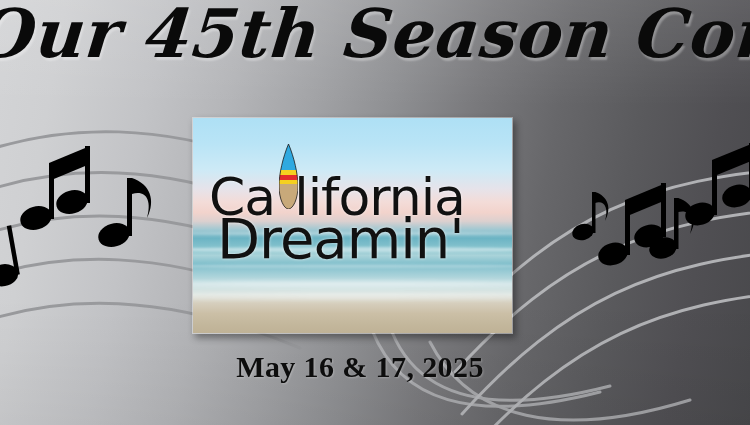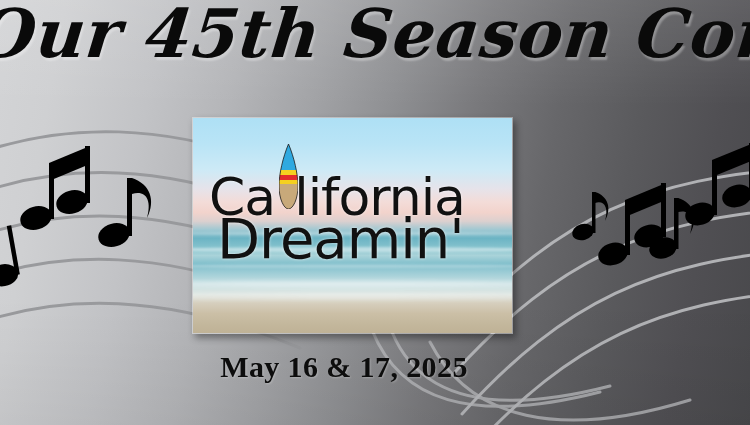--- a/index.html
+++ b/index.html
@@ -153,21 +153,21 @@
     font-weight: 400;
     color: #111;
     letter-spacing: -1px;
     text-shadow: 0 0 3px rgba(255,255,255,0.7);
     white-space: nowrap;
   }
 
   
   .date-line {
     position: absolute;
-    left: 0;
+    left: 16px;
     top: 350px;
     width: 688px;
     text-align: center;
     font-family: "Liberation Serif", "DejaVu Serif", serif;
     font-weight: 700;
     font-size: 30px;
     color: #0d0d0d;
     letter-spacing: 0.4px;
     text-shadow: 1px 1px 2px rgba(255,255,255,0.25);
   }

